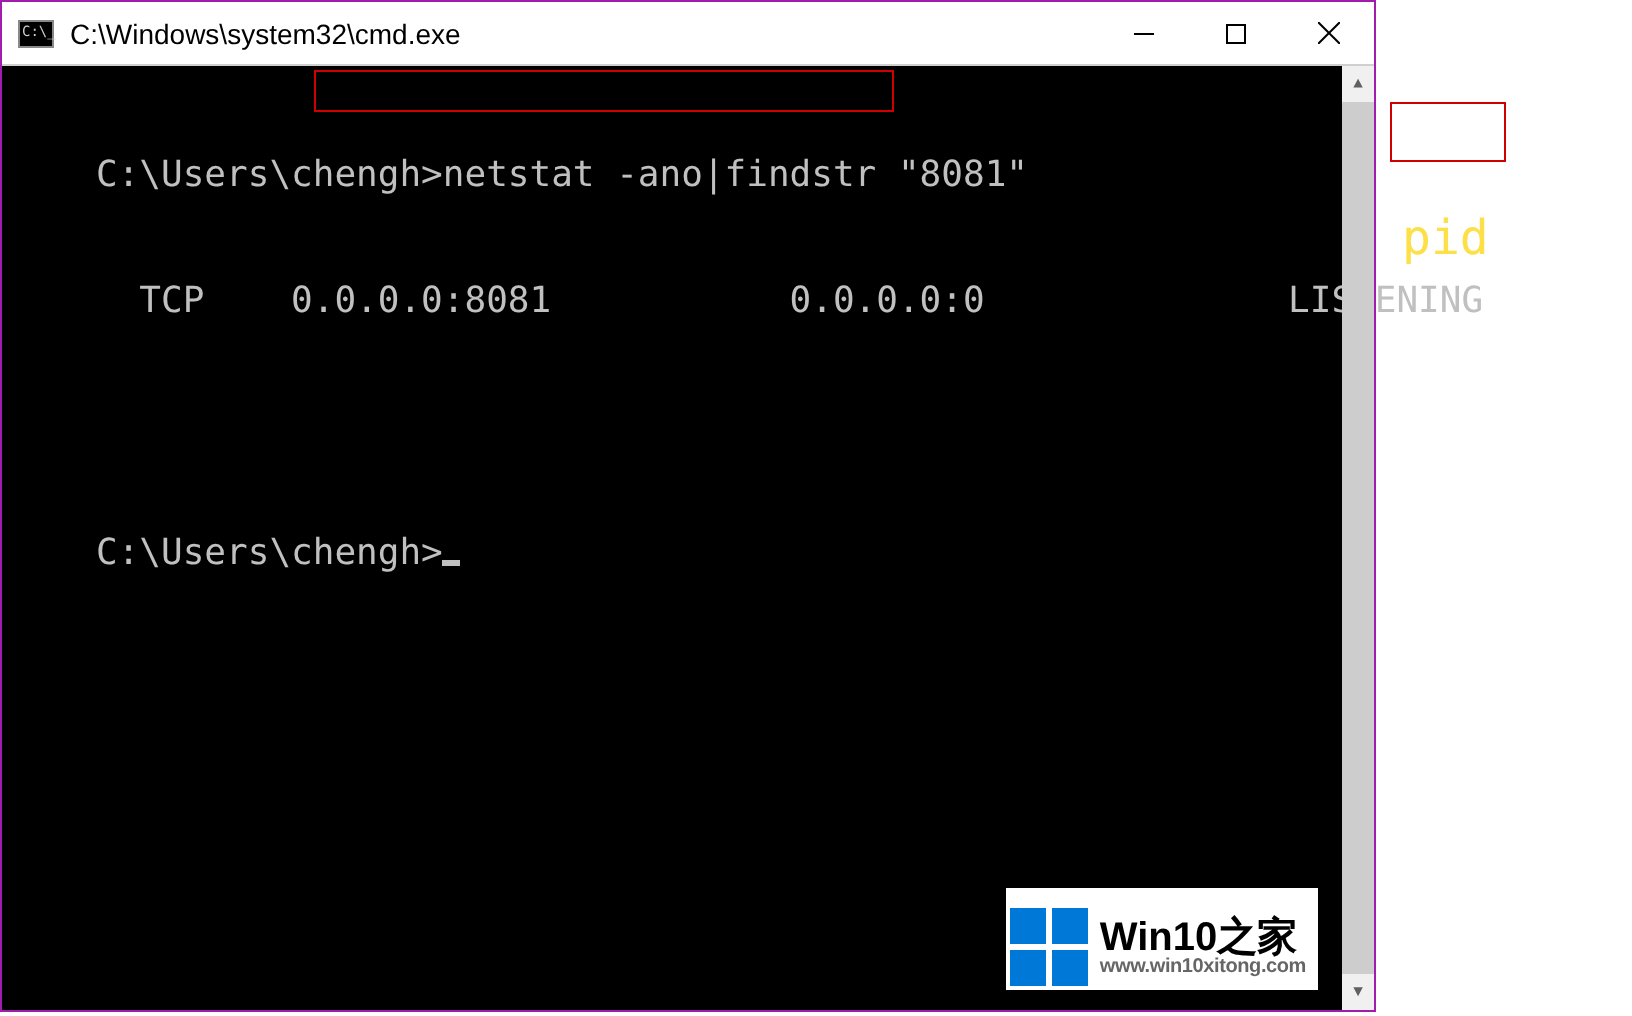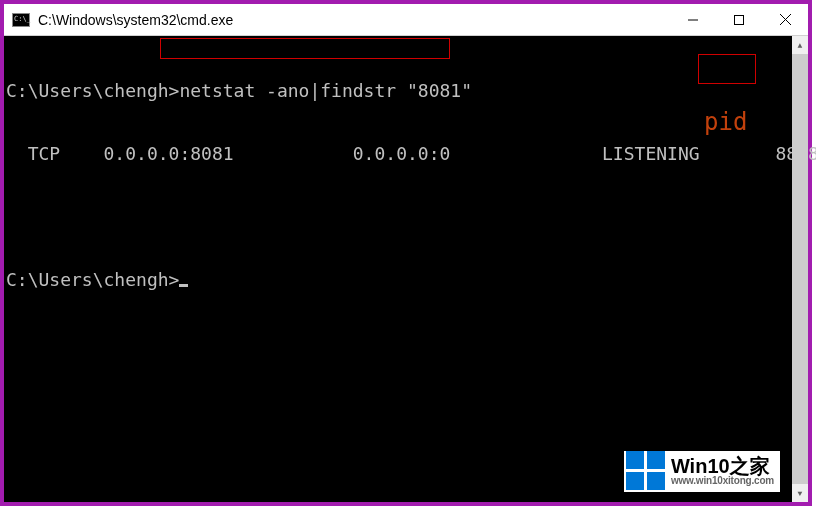--- a/index.html
+++ b/index.html
@@ -12,24 +12,24 @@
       height: 508px;
       background: #fff;
       font-family: "Consolas", "Courier New", monospace;
       position: relative;
       overflow: hidden;
     }
     .window {
       position: absolute;
       top: 0;
       left: 0;
-      width: 812px;
+      width: 688px;
       height: 506px;
       background: #fff;
-      border: 4px solid #a21caf;
+      border: 1px solid #a21caf;
     }
     .titlebar {
       height: 32px;
       background: #ffffff;
       display: flex;
       align-items: center;
       border-bottom: 1px solid #d0d0d0;
       position: relative;
     }
     .titlebar-icon {
@@ -110,49 +110,50 @@
       top: 18px;
       left: 0;
       width: 16px;
       height: calc(100% - 36px);
       background: #cdcdcd;
     }
     .line {
       display: block;
       position: relative;
       white-space: pre;
+      margin-left: 45px;
     }
     .highlight-box {
       position: absolute;
       border: 1px solid #d00000;
       pointer-events: none;
     }
     .cursor {
       display: inline-block;
       width: 9px;
       height: 3px;
       background: #c0c0c0;
       vertical-align: baseline;
       position: relative;
       top: 1px;
     }
     .annotation-pid {
       position: absolute;
       font-family: "NSimSun", "SimSun", monospace;
       font-size: 24px;
-      color: #c2410c;
+      color: #fde047;
     }
     .watermark {
       position: absolute;
       right: 12px;
       bottom: 10px;
       background: #fff;
       display: flex;
       align-items: center;
-      padding: 0 6px 2px 2px;
+      padding: 10px 6px 2px 2px;
       gap: 6px;
     }
     .watermark-logo {
       display: grid;
       grid-template-columns: 18px 18px;
       grid-template-rows: 18px 18px;
       gap: 3px;
     }
     .watermark-logo div {
       background: #0078d7;

